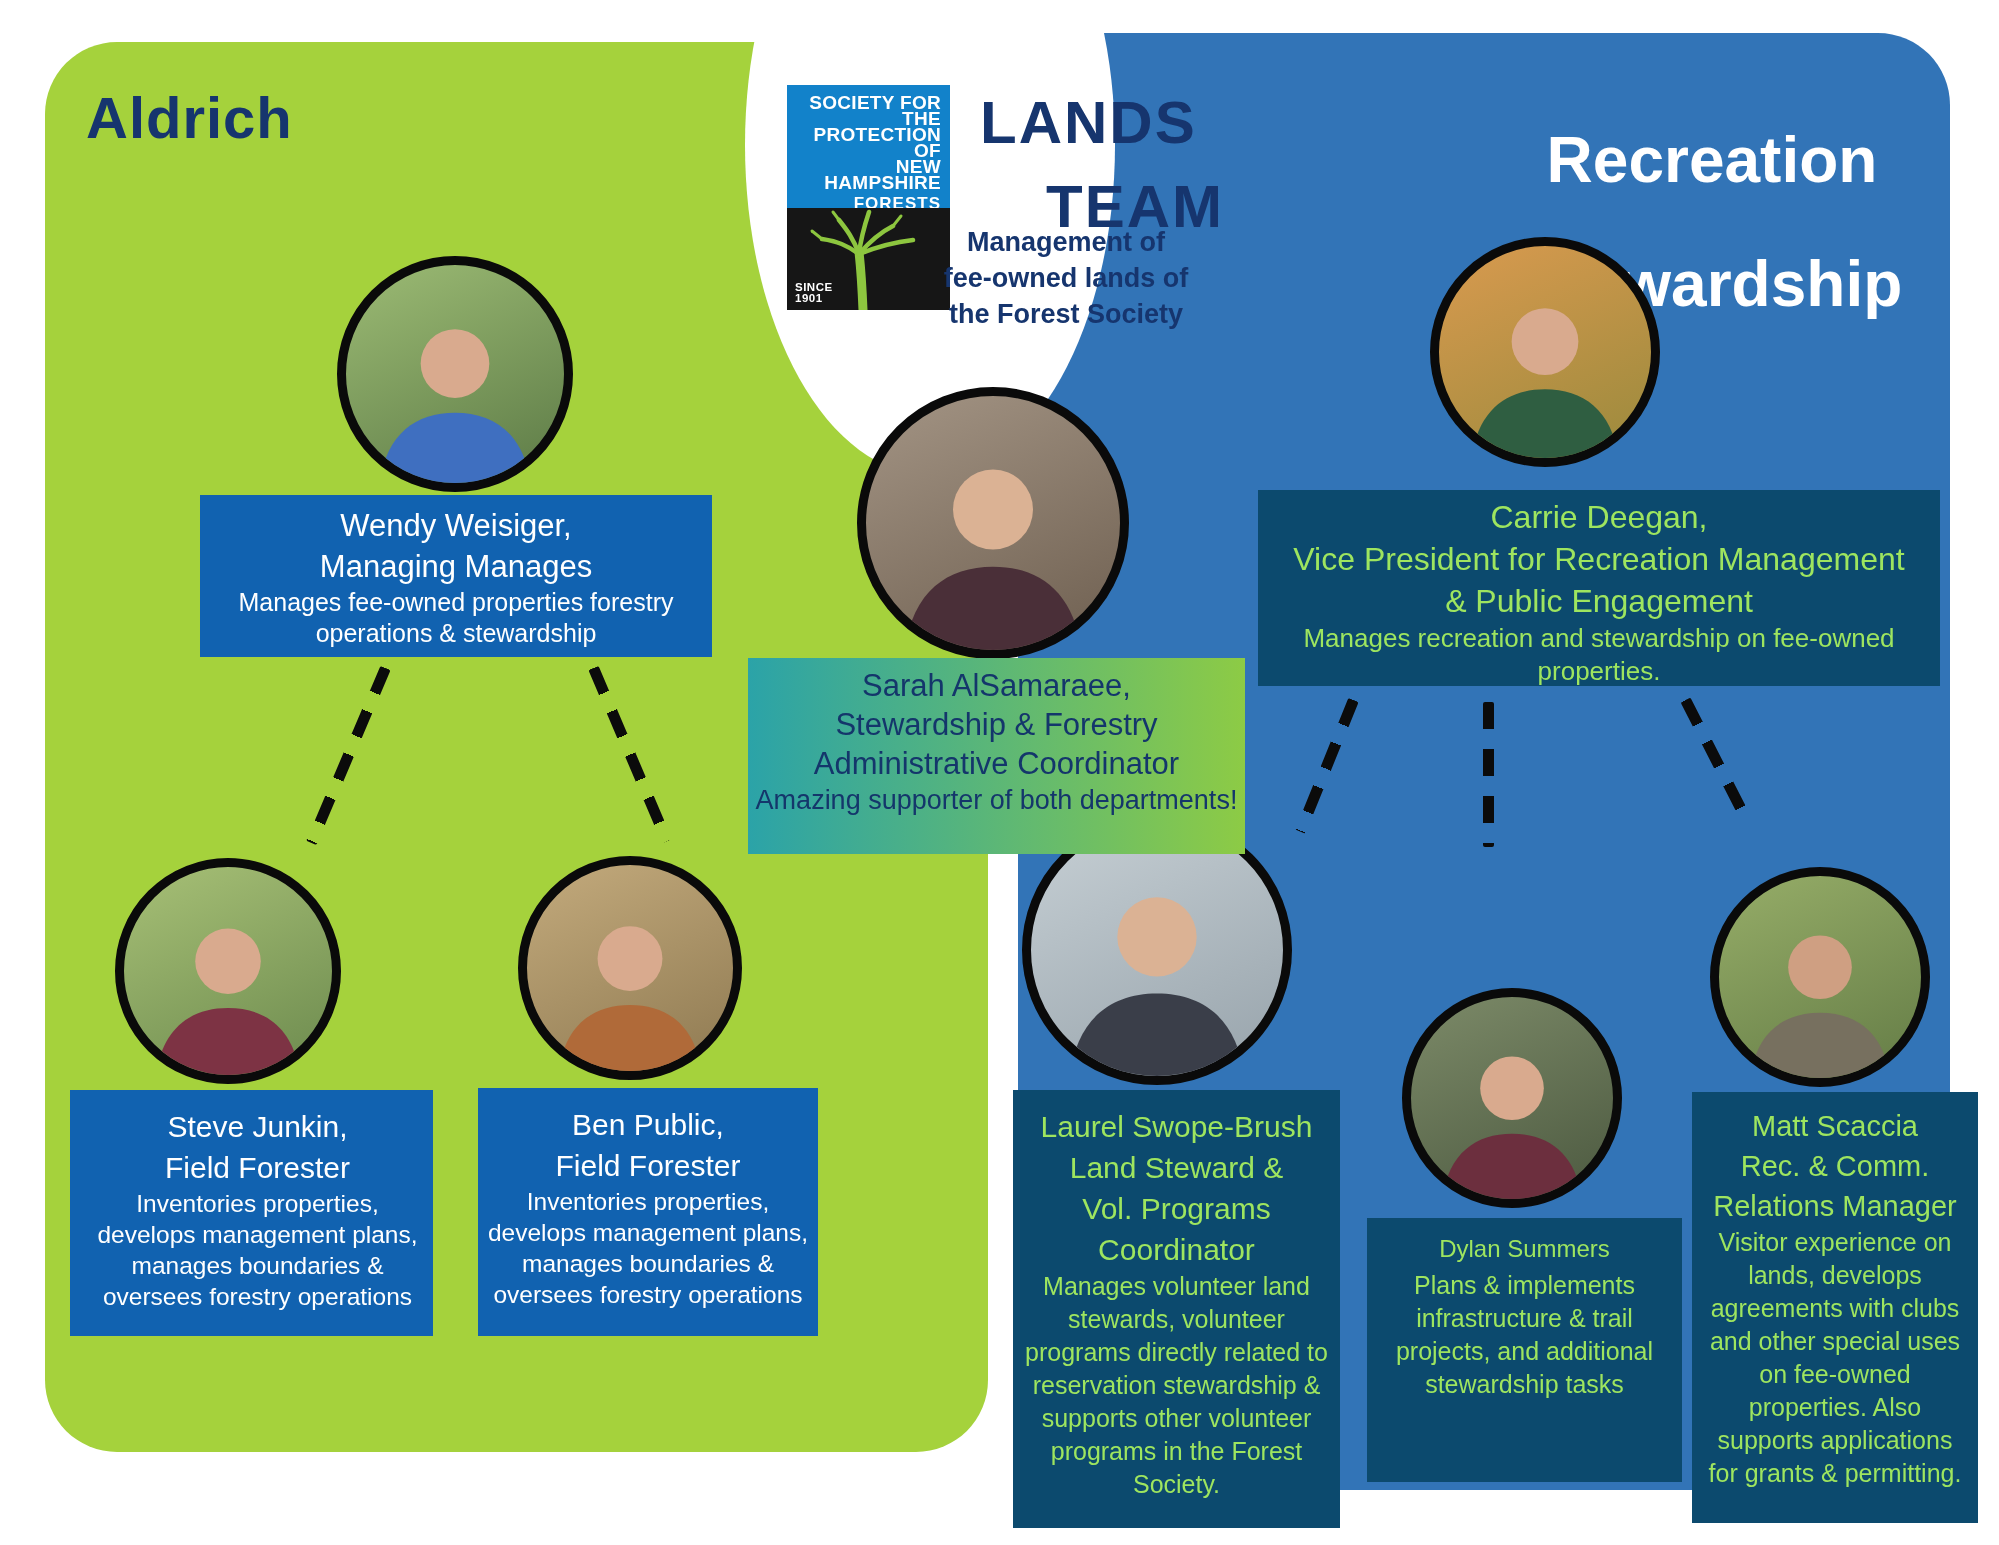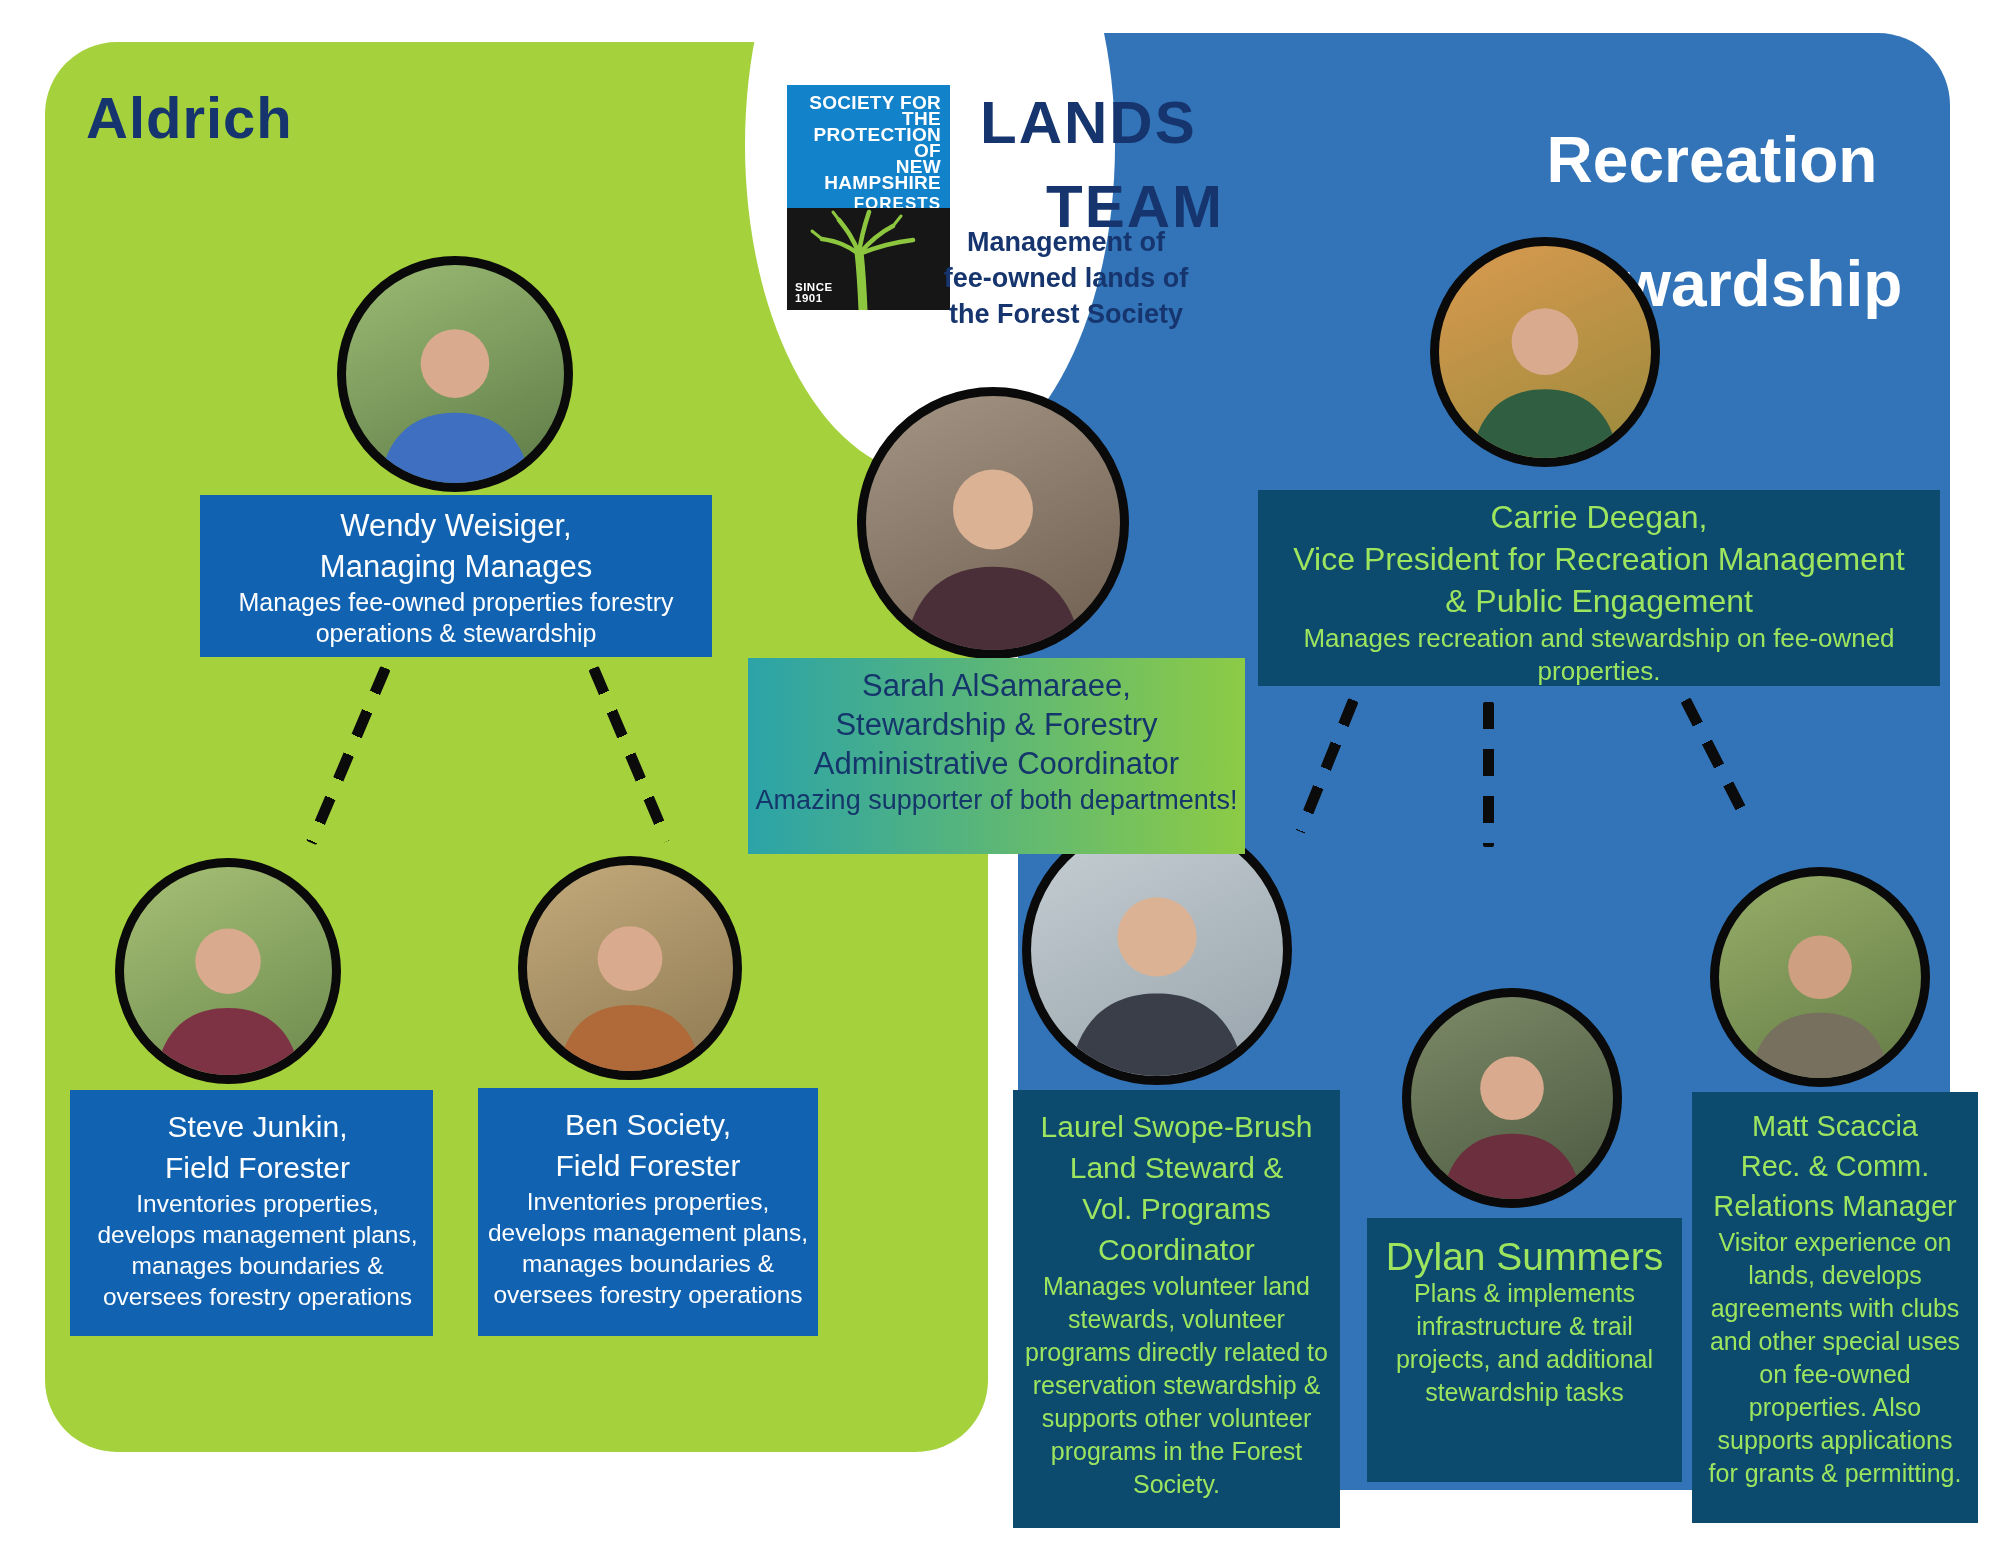--- a/index.html
+++ b/index.html
@@ -98,21 +98,21 @@
 
   .box-carrie{left:1258px;top:490px;width:682px;height:196px;padding-top:6px;}
   .box-carrie .pname,.box-carrie .prole{font-size:32px;line-height:42px;}
   .box-carrie .pdesc{font-size:26px;line-height:33px;}
 
   .box-laurel{left:1013px;top:1090px;width:327px;height:438px;padding-top:16px;}
   .box-laurel .pname,.box-laurel .prole{font-size:30px;line-height:41px;}
   .box-laurel .pdesc{font-size:25px;line-height:33px;}
 
   .box-dylan {left:1367px;top:1218px;width:315px;height:264px;padding-top:10px;}
-  .box-dylan .pname,.box-dylan .prole{font-size:39px;line-height:41px;margin-top:8px;}
+  .box-dylan .pname,.box-dylan .prole{font-size:24px;line-height:41px;}
   .box-dylan .pdesc{font-size:25px;line-height:33px;}
 
   .box-matt  {left:1692px;top:1092px;width:286px;height:431px;padding-top:14px;}
   .box-matt .pname,.box-matt .prole{font-size:29px;line-height:40px;}
   .box-matt .pdesc{font-size:25px;line-height:33px;}
 
   
   .dash{position:absolute;width:11px;border-radius:2px;
       background:repeating-linear-gradient(to bottom,#0b0b0b 0 27px,transparent 27px 47px);
       transform-origin:top center;}
@@ -228,21 +228,21 @@
 <div class="pbox card-blue box-steve">
   <div class="pname">Steve Junkin,</div>
   <div class="prole">Field Forester</div>
   <div class="pdesc">Inventories properties,
 develops management plans,
 manages boundaries &amp;
 oversees forestry operations</div>
 </div>
 
 <div class="pbox card-blue box-ben">
-  <div class="pname">Ben Society,</div>
+  <div class="pname">Ben Public,</div>
   <div class="prole">Field Forester</div>
   <div class="pdesc">Inventories properties,
 develops management plans,
 manages boundaries &amp;
 oversees forestry operations</div>
 </div>
 
 <div class="pbox card-grad box-sarah">
   <div class="pname">Sarah AlSamaraee,</div>
   <div class="prole">Stewardship &amp; Forestry

